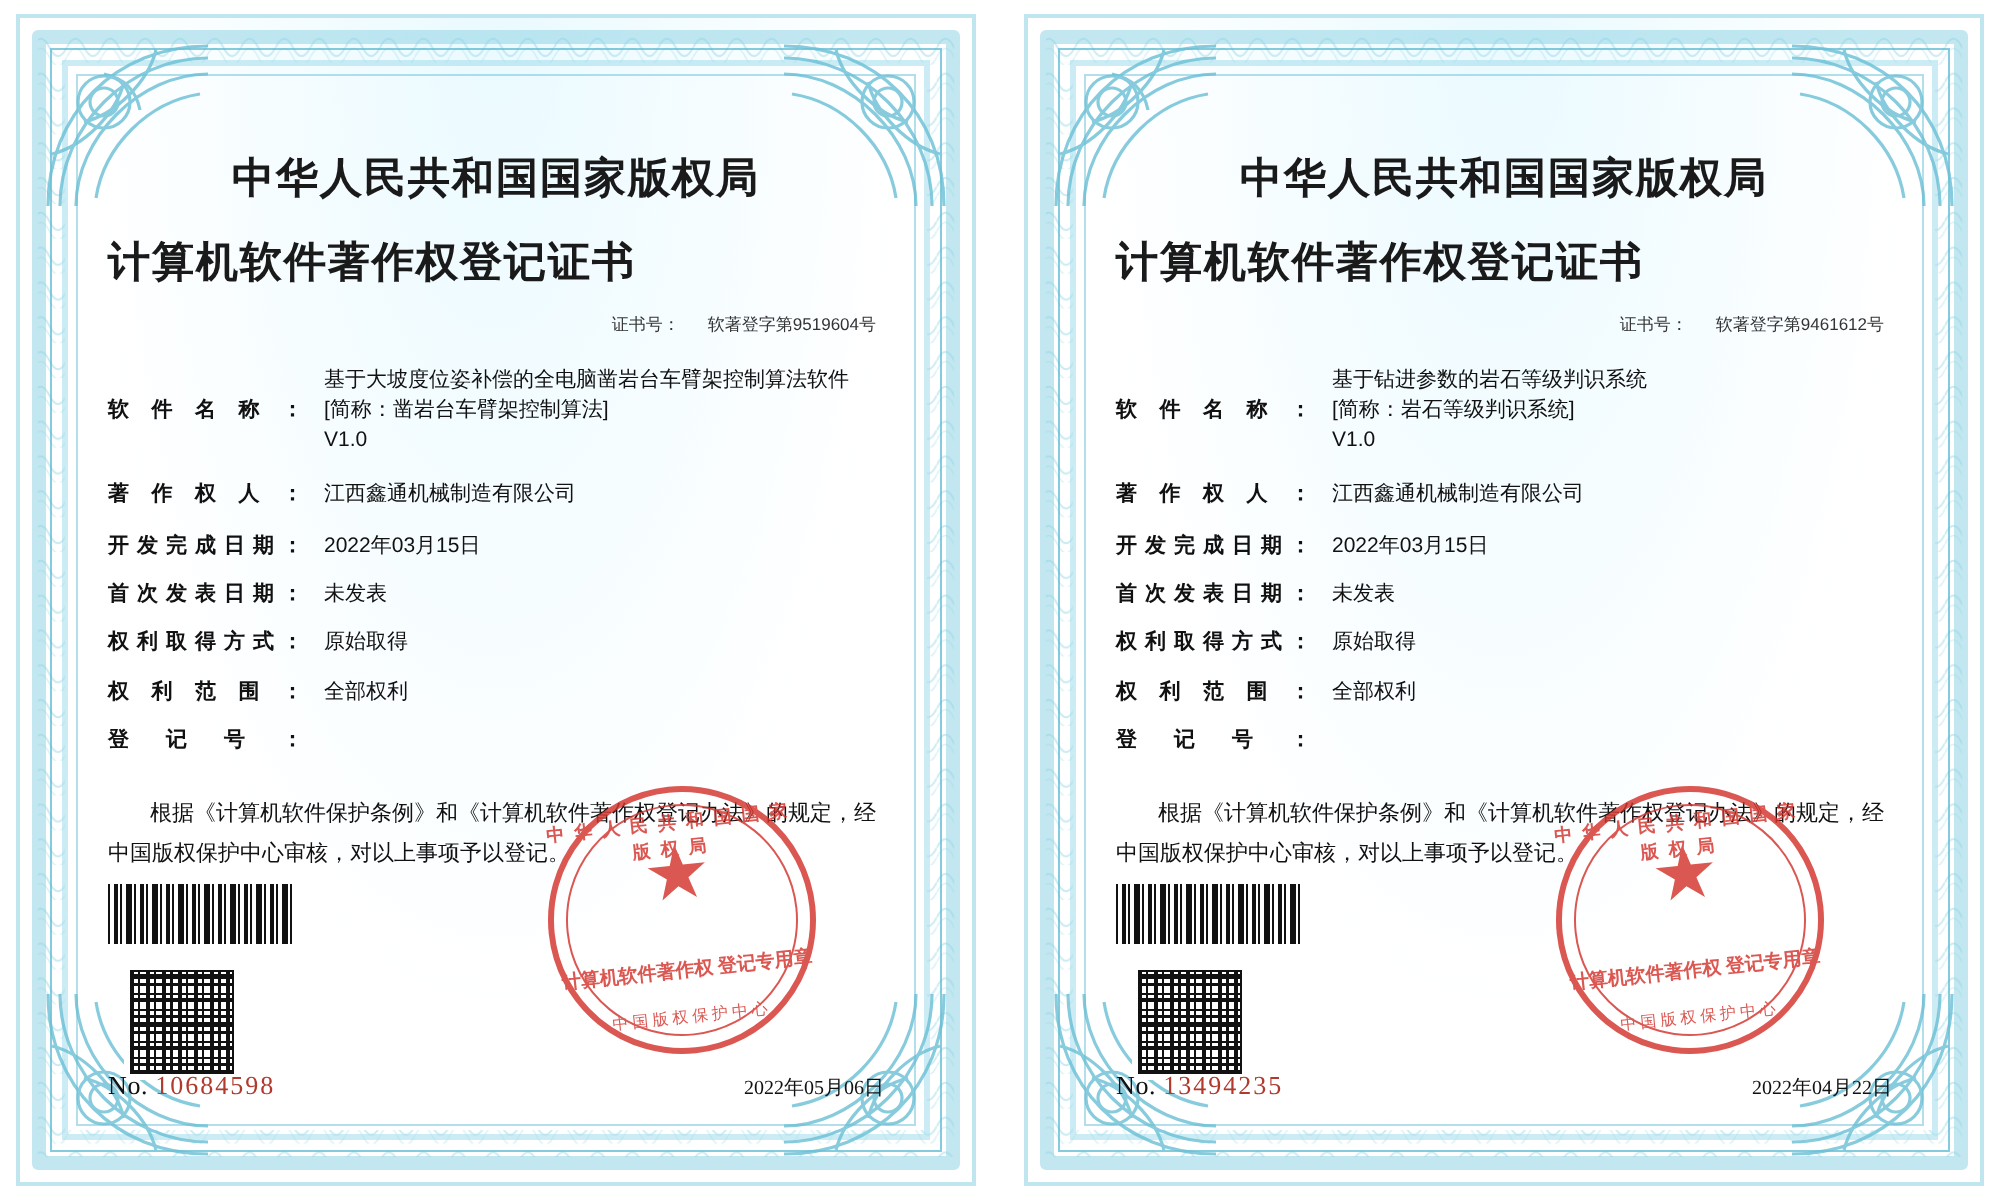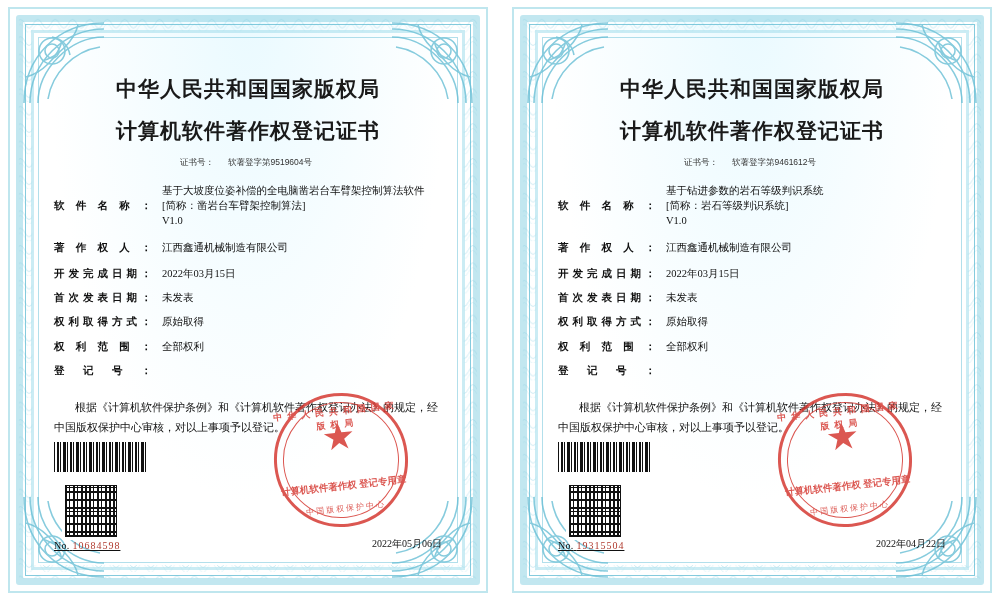--- a/index.html
+++ b/index.html
@@ -95,31 +95,30 @@
   .org {
     text-align: center;
     font-family: "Liberation Serif", serif;
     font-size: 21px;
     font-weight: bold;
     letter-spacing: 1px;
     color: #1a1a1a;
     margin-top: 24px;
   }
   .doc-title {
-    text-align: center;
     font-family: "Liberation Serif", serif;
     font-size: 21px;
     font-weight: bold;
     letter-spacing: 1px;
     color: #1a1a1a;
     margin-top: 14px;
   }
   .certno-row {
     display: flex;
-    justify-content: center;
+    justify-content: flex-end;
     gap: 14px;
     font-size: 8.5px;
     color: #333;
     margin-top: 12px;
     padding-right: 4px;
   }
   .fields {
     margin-top: 14px;
     font-size: 10.5px;
     color: #111;
@@ -136,21 +135,21 @@
     font-weight: bold;
     letter-spacing: 0.5px;
     text-align: justify;
     text-align-last: justify;
     padding-right: 10px;
     box-sizing: border-box;
     font-family: "Liberation Serif", serif;
   }
   .f-value {
     flex: 1;
-    font-family: Liberation Serif, serif;
+    font-family: Liberation Sans, sans-serif;
     white-space: pre-line;
   }
   .field.tight { margin-bottom: 9px; }
 
   .statement {
     margin-top: 10px;
     font-size: 11px;
     line-height: 1.85;
     font-family: Liberation Sans, sans-serif;
     text-indent: 21px;
@@ -188,25 +187,24 @@
       linear-gradient(90deg, transparent 70%, #111 70%, #111 80%, transparent 80%),
       linear-gradient(0deg, transparent 72%, #111 72%, #111 84%, transparent 84%);
     background-size: 8px 8px, 8px 8px, 12px 12px, 12px 12px;
     border: 3px solid #fff;
     box-shadow: inset 0 0 0 1px #111;
   }
   .no-line {
     position: absolute;
     left: 0;
     bottom: 2px;
-    font-size: 10px;
+    font-size: 13px;
     font-family: "Liberation Serif", serif;
     color: #111;
     letter-spacing: .3px;
-    text-decoration: underline;
   }
   .no-line .num {
     color: #b03a2e;
     letter-spacing: 1px;
   }
   .issue-date {
     position: absolute;
     right: 0;
     bottom: 2px;
     font-size: 10px;
@@ -518,21 +516,21 @@
         </div>
       </div>
 
       <div class="statement">根据《计算机软件保护条例》和《计算机软件著作权登记办法》的规定，经中国版权保护中心审核，对以上事项予以登记。</div>
 
       <div class="footer">
         <div class="barcode"></div>
         <div class="qr"></div>
         <div class="no-line">
           <span>No.</span>
-          <span class="num">19315504</span>
+          <span class="num">13494235</span>
         </div>
         <div class="issue-date">2022年04月22日</div>
 
         <div class="seal">
           <div class="seal-arc">中华人民共和国国家版权局</div>
           <div class="seal-star"></div>
           <div class="seal-text">计算机软件著作权
 登记专用章</div>
           <div class="seal-bottom">中国版权保护中心</div>
         </div>

